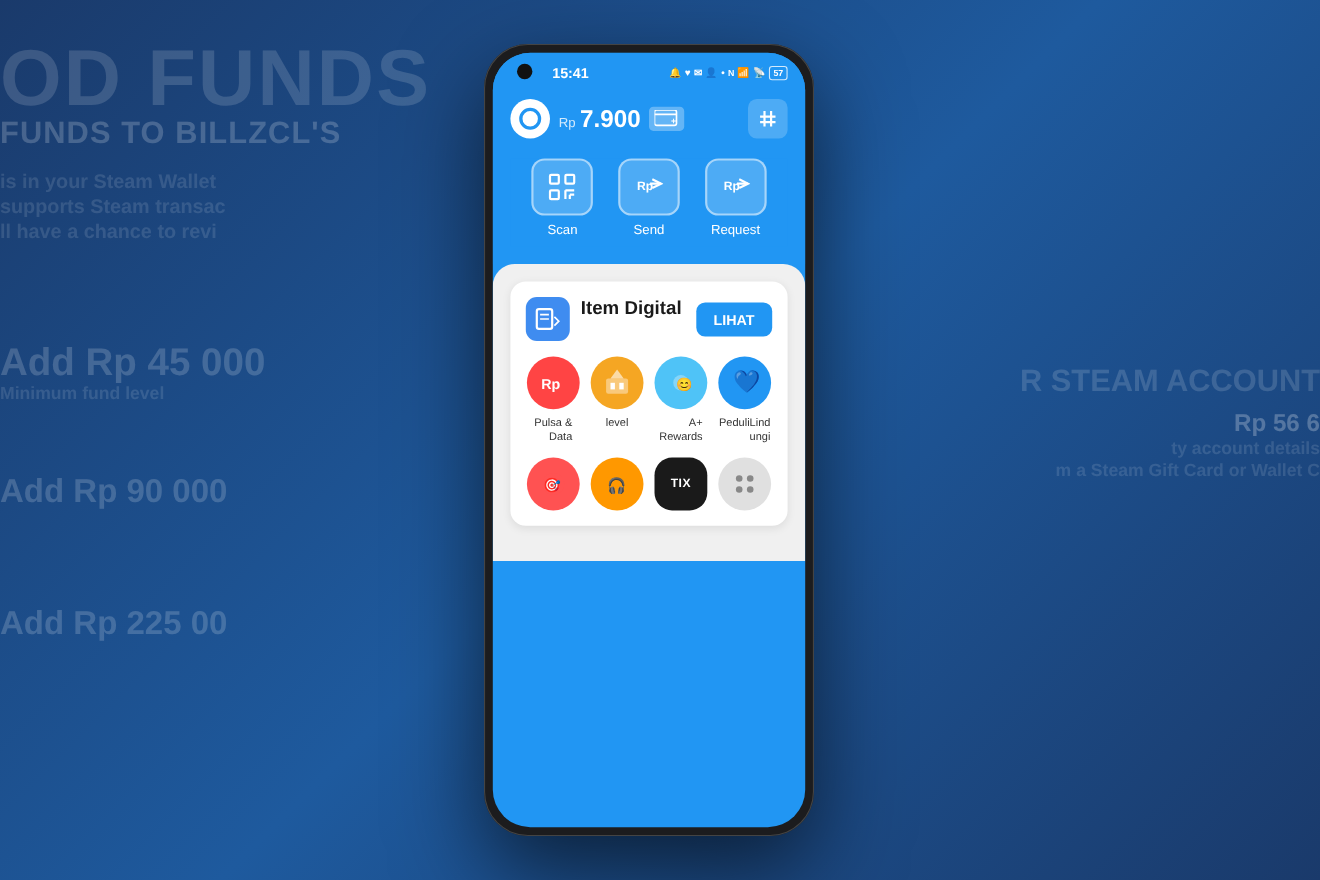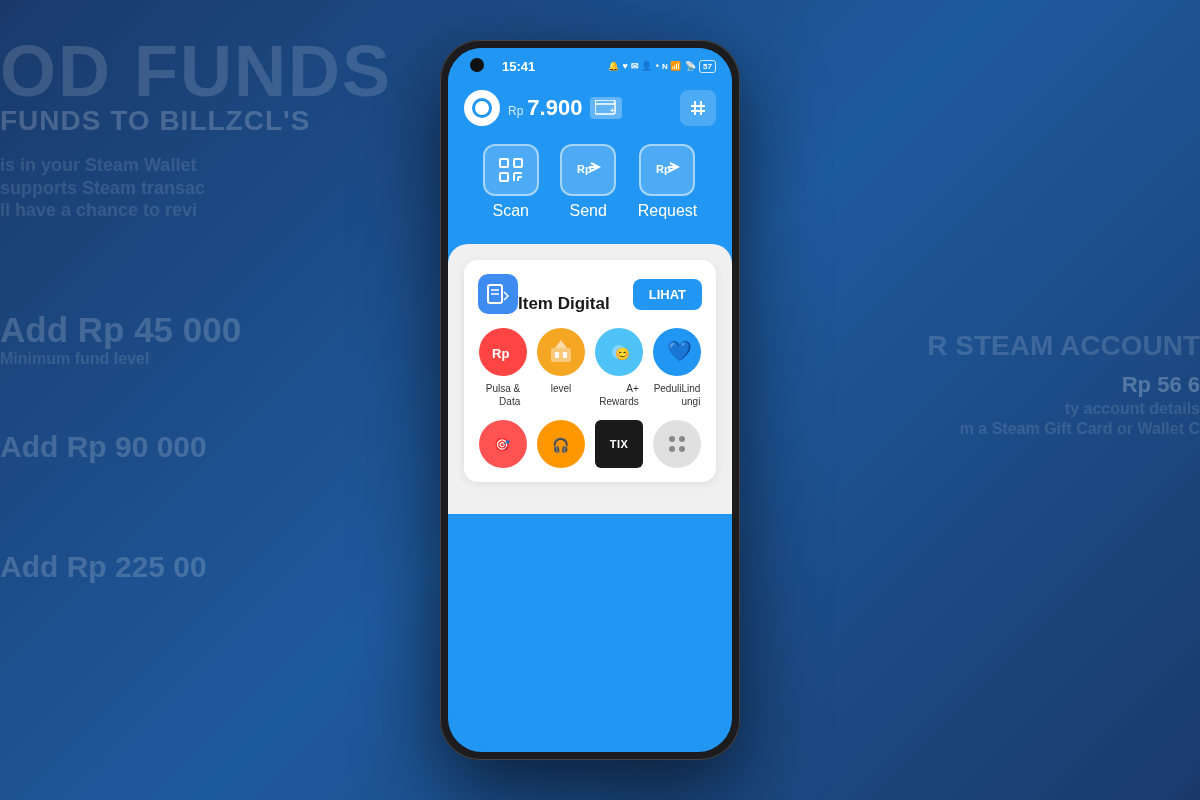--- a/index.html
+++ b/index.html
@@ -219,21 +219,21 @@
       display: flex;
       align-items: center;
       justify-content: center;
       color: white;
       font-size: 22px;
       border: 2px solid rgba(255,255,255,0.5);
     }
 
     .action-label {
       color: white;
-      font-size: 16px;
+      font-size: 12px;
       font-weight: 500;
     }
 
     
     .main-content {
       background: #f0f0f0;
       border-radius: 20px 20px 0 0;
       padding: 16px;
       flex: 1;
     }
@@ -249,21 +249,22 @@
 
     .item-digital-header {
       display: flex;
       align-items: center;
       justify-content: space-between;
       margin-bottom: 14px;
     }
 
     .item-digital-left {
       display: flex;
-      align-items: flex-end;
+      align-items: flex-start;
+      gap: 10px;
     }
 
     .item-digital-icon {
       width: 40px;
       height: 40px;
       background: #3f8cf0;
       border-radius: 10px;
       display: flex;
       align-items: center;
       justify-content: center;
@@ -564,21 +565,21 @@
             <div class="bottom-item">
               <div class="bottom-icon icon-earphone">
                 <svg width="28" height="28" viewBox="0 0 28 28">
                   <circle cx="14" cy="14" r="10" fill="#ff9800"></circle>
                   <text x="5" y="20" fill="white" font-size="14">🎧</text>
                 </svg>
               </div>
             </div>
 
             <div class="bottom-item">
-              <div class="bottom-icon icon-tix" style="border-radius:6px">
+              <div class="bottom-icon icon-tix" style="border-radius:16px">
                 <span style="color:white;font-size:11px;font-weight:900;letter-spacing:0.5px">TIX</span>
               </div>
             </div>
 
             <div class="bottom-item">
               <div class="bottom-icon icon-more">
                 <svg width="24" height="24" viewBox="0 0 24 24">
                   <circle cx="7" cy="7" r="3" fill="#888"></circle>
                   <circle cx="17" cy="7" r="3" fill="#888"></circle>
                   <circle cx="7" cy="17" r="3" fill="#888"></circle>

